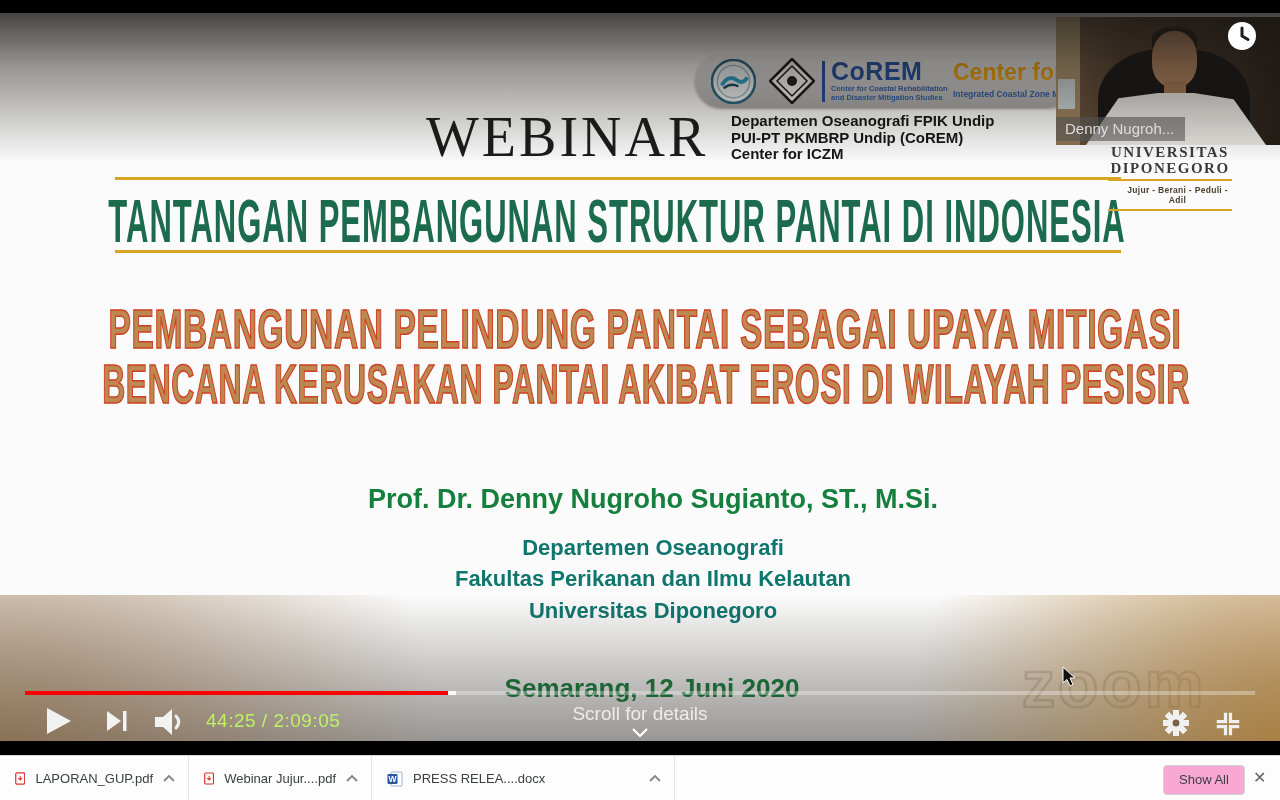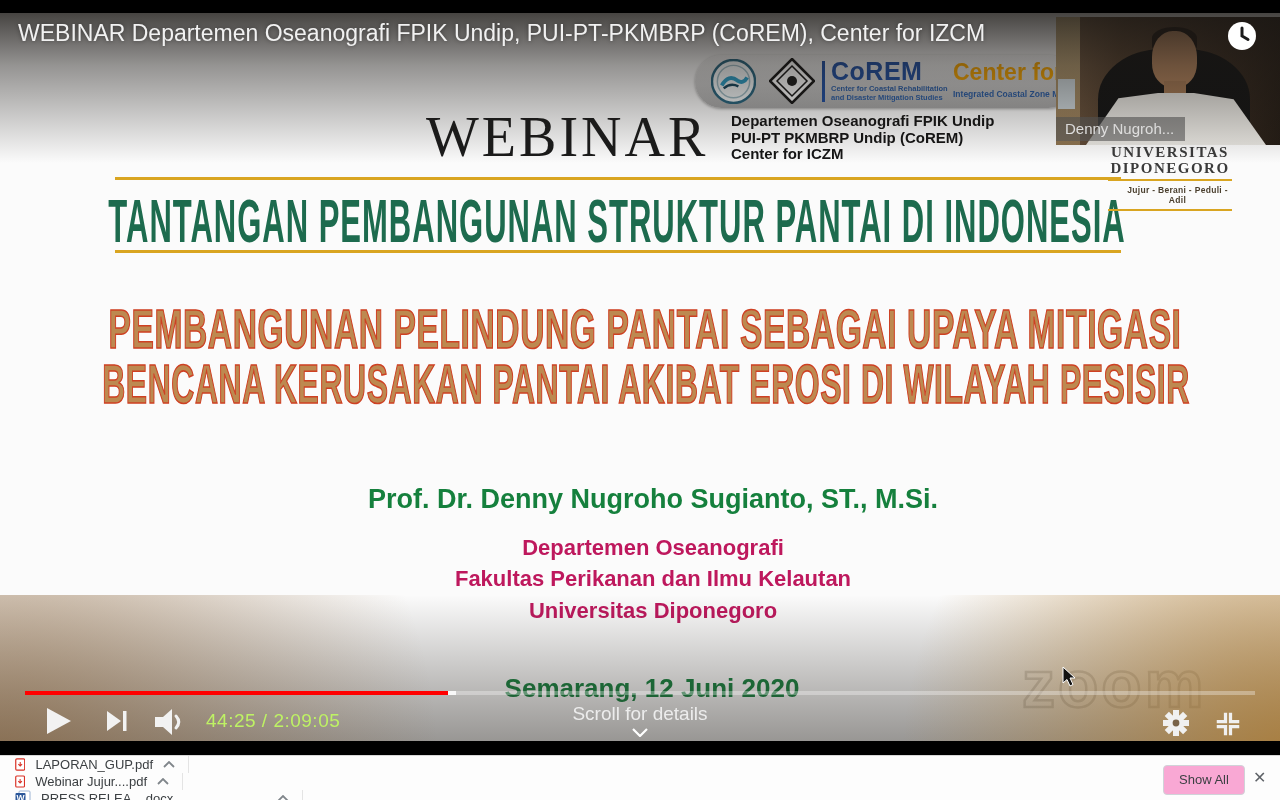--- a/index.html
+++ b/index.html
@@ -50,21 +50,21 @@
     font-size:56px;color:#1b1b1b;letter-spacing:3px;z-index:1;}
   #header-lines{position:absolute;left:731px;top:100px;font-weight:bold;font-size:15px;color:#151515;line-height:16.5px;z-index:1;}
   .gold-line{position:absolute;left:115px;width:1006px;height:3px;background:#d9a521;z-index:1;}
   #green-title{position:absolute;left:617px;top:172px;transform:translateX(-50%) scaleX(.50);transform-origin:50% 0;
     white-space:nowrap;font-weight:bold;font-size:62px;letter-spacing:2px;color:#1d6b4e;z-index:1;}
   .orange-line{position:absolute;white-space:nowrap;font-weight:bold;font-size:55px;letter-spacing:1px;
     color:#bd8950;-webkit-text-stroke:1.6px #ce4023;z-index:1;transform-origin:50% 0;}
   #orange1{left:645px;top:284px;transform:translateX(-50%) scaleX(.61);}
   #orange2{left:646px;top:339px;transform:translateX(-50%) scaleX(.58);}
   .navy{color:#15803d;}
-  .blue{color:#be185d;}
+  .blue{color:#0f766e;}
   .centered{position:absolute;transform:translateX(-50%);white-space:nowrap;font-weight:bold;z-index:1;}
   #speaker{left:653px;top:471px;font-size:27px;}
   #affil1{left:653px;top:522px;font-size:22px;}
   #affil2{left:653px;top:553px;font-size:22px;text-align:right;}
   #affil3{left:653px;top:585px;font-size:22px;}
   #slide-date{left:652px;top:660px;font-size:26px;}
   
   #undip-block{position:absolute;left:1106px;top:131px;width:128px;text-align:center;z-index:1;
     font-family:"Liberation Serif",serif;color:#3b3b3b;}
   .undip-line{font-weight:bold;font-size:15px;letter-spacing:1.5px;line-height:16px;}
@@ -79,21 +79,21 @@
   .ctl{z-index:8;}
   #progress-track{position:absolute;left:25px;top:691px;width:1230px;height:4px;background:rgba(255,255,255,.32);}
   #progress-buffer{position:absolute;left:0;top:0;width:431px;height:4px;background:rgba(255,255,255,.85);}
   #progress-fill{position:absolute;left:0;top:0;width:422px;height:4px;}
   #time-display{position:absolute;left:206px;top:710px;font-size:19px;color:#bef264;letter-spacing:.5px;}
   #scroll-hint{position:absolute;left:640px;top:703px;transform:translateX(-50%);font-size:19px;color:#ececec;}
   #scroll-chevron{position:absolute;left:632px;top:728px;}
   .icon-btn{position:absolute;cursor:pointer;}
   
   #dlbar{position:absolute;left:0;top:755px;width:1280px;height:45px;background:#fdfdfd;
-    border-top:1px solid #d8d8d8;z-index:12;display:flex;align-items:stretch;flex-direction:column;}
+    border-top:1px solid #d8d8d8;z-index:12;display:flex;align-items:stretch;}
   .dl-item{display:flex;align-items:center;gap:10px;padding:0 13px 0 15px;border-right:1px solid #e4e4e4;cursor:pointer;}
   .dl-item:nth-child(1){width:160px;}
   .dl-item:nth-child(2){width:154px;}
   .dl-item:nth-child(3){width:274px;}
   .dl-item:nth-child(4){width:156px;}
   .dl-name{font-size:13px;color:#3c4043;white-space:nowrap;}
   .dl-chev{margin-left:auto;display:flex;align-items:center;}
   #show-all{position:absolute;left:1163px;top:9px;height:28px;line-height:28px;padding:0 15px;
     border:1px solid #d0d3d8;border-radius:4px;font-size:13px;color:#3c4043;cursor:pointer;background:#f9a8d4;}
   #dl-close{position:absolute;left:1253px;top:12px;font-size:16px;color:#5f6368;cursor:pointer;}
@@ -166,21 +166,20 @@
     <div class="cam-hair"></div>
     <div class="cam-head"></div>
     <div class="cam-neck"></div>
     <div class="cam-shirt"></div>
     <div id="cam-label">Denny Nugroh...</div>
   </div>
 
   <div id="shade-top"></div>
   <div id="shade-bottom"></div>
 
-  <div id="yt-title">WEBINAR Departemen Oseanografi FPIK Undip, PUI-PT-PKMBRP (CoREM), Center for IZCM</div>
   <svg id="watch-later" viewBox="0 0 32 32">
     <circle cx="16" cy="16" r="14" fill="#ffffff"></circle>
     <path d="M16 8 V16 L22 19.5" stroke="#1c1c1c" stroke-width="3" fill="none" stroke-linecap="round"></path>
   </svg>
 
   <div id="progress-track" class="ctl">
     <div id="progress-buffer"></div>
     <div id="progress-fill" style="background: rgb(255, 0, 0); width: 423px;"></div>
   </div>
 

